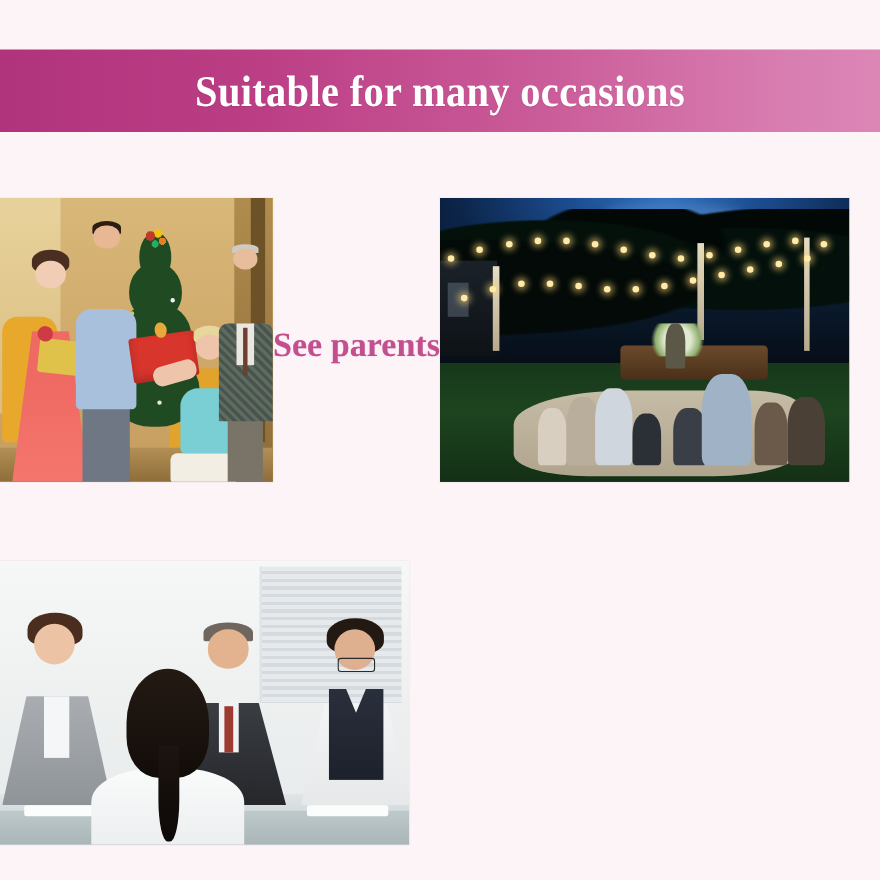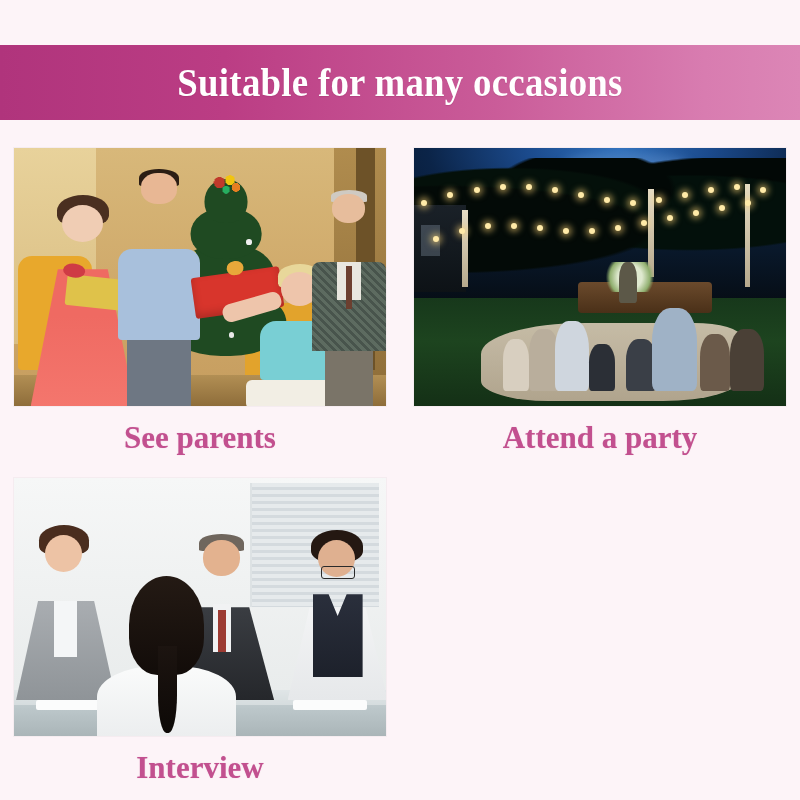--- a/index.html
+++ b/index.html
@@ -52,21 +52,21 @@
     top: 140px;
     width: 800px;
     height: 660px;
     display: grid;
     grid-template-columns: 400px 400px;
     grid-template-rows: 330px 330px;
   }
   .cell {
     position: relative;
     display: flex;
-    flex-direction: column;
+    flex-direction: row;
     align-items: center;
   }
   .photo {
     width: 372px;
     height: 258px;
     overflow: hidden;
     position: relative;
     background: #ccc;
     margin-top: 8px;
     box-shadow: 0 0 0 1px rgba(0,0,0,0.03);
@@ -427,21 +427,20 @@
         <div class="person" style="left:24%; width:7%; height:20%; background:#d8cfc0;"></div>
         <div class="person" style="left:31%; width:8%; height:24%; background:#b9ae9c;"></div>
         <div class="person" style="left:38%; width:9%; height:27%; background:#cfd6de;"></div>
         <div class="person" style="left:47%; width:7%; height:18%; background:#2b2f36;"></div>
         <div class="person" style="left:57%; width:8%; height:20%; background:#3a3f47;"></div>
         <div class="person" style="left:64%; width:12%; height:32%; background:#9fb2c6;"></div>
         <div class="person" style="left:77%; width:8%; height:22%; background:#6b5a4a;"></div>
         <div class="person" style="left:85%; width:9%; height:24%; background:#4a4036;"></div>
         <div class="person" style="left:55%; bottom:40%; width:5%; height:16%; background:#5c5848;"></div>
       </div>
-      <div class="caption">Attend a party</div>
     </div>
 
 
     <div class="cell">
       <div class="photo p4">
         <div class="wall"></div>
         <div class="blind"></div>
         <div class="desk"></div>
 
         <div class="pers w1">
@@ -469,17 +468,16 @@
 
         <div class="paper pp1"></div>
         <div class="paper pp2"></div>
 
         <div class="cand">
           <div class="body"></div>
           <div class="hair"></div>
           <div class="tail"></div>
         </div>
       </div>
-      <div class="caption">Interview</div>
     </div>
 
   </div>
 </div>
 
 </body></html>

